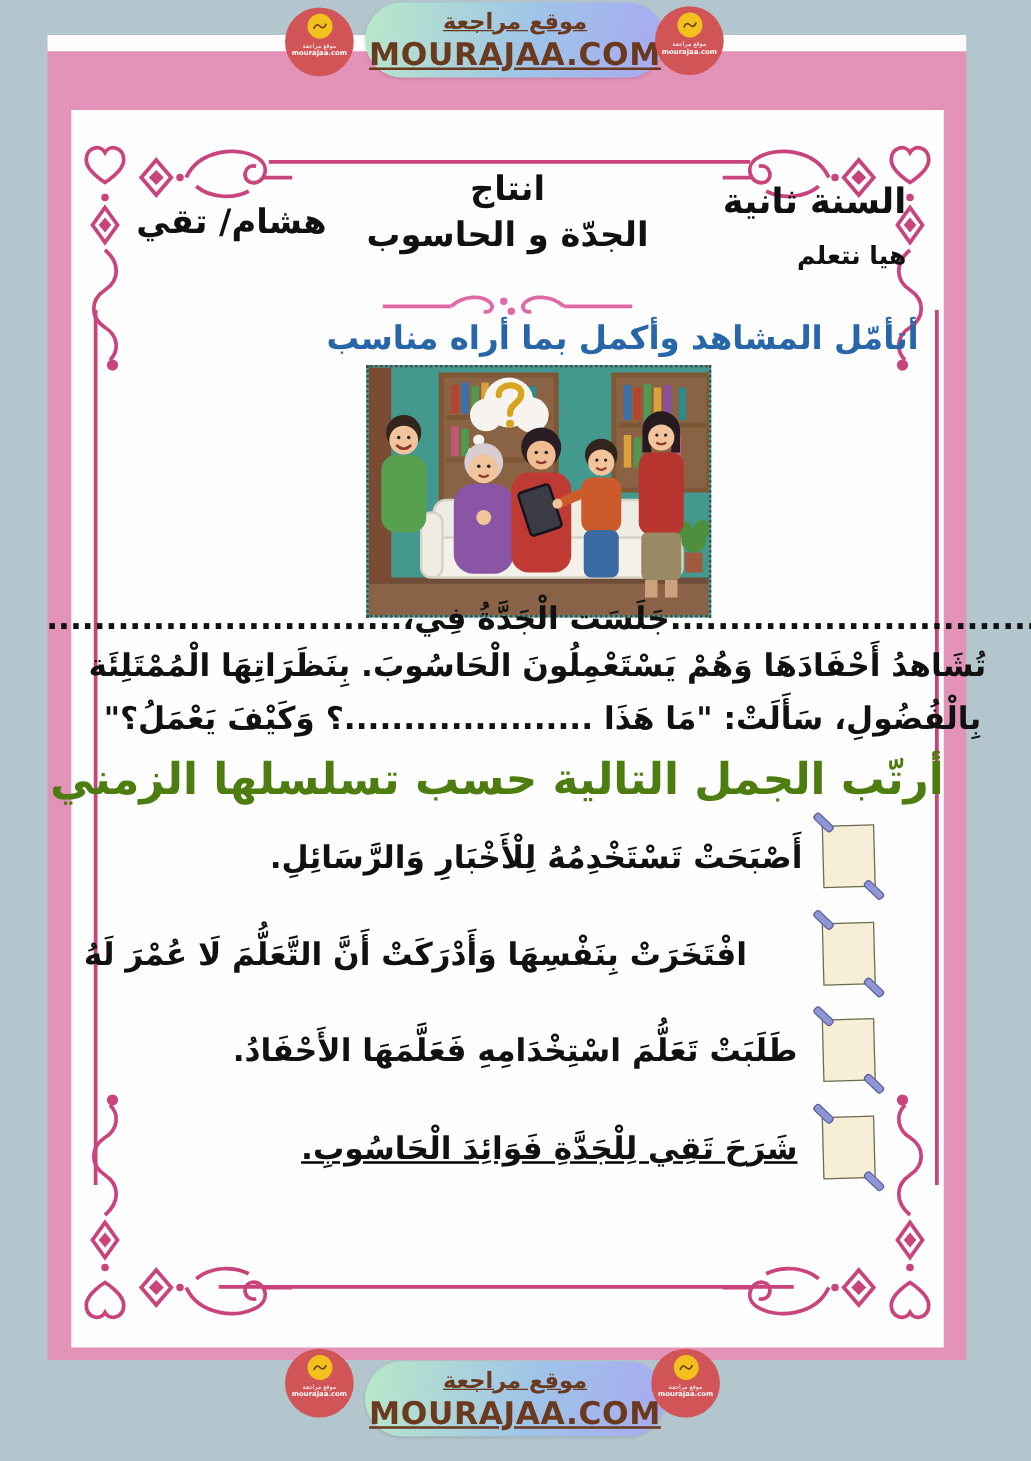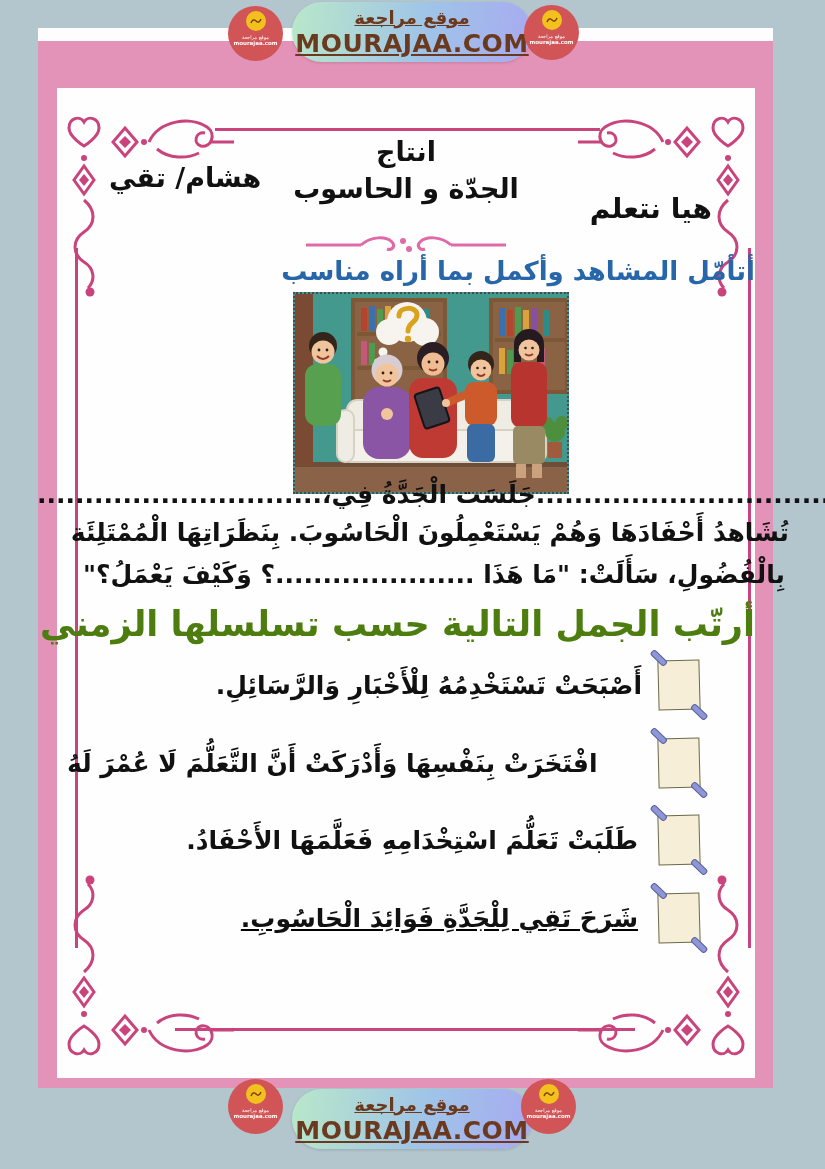--- a/index.html
+++ b/index.html
@@ -40,27 +40,27 @@
   .corner{position:absolute;width:175px;height:195px;}
   .corner-tl{left:2px;top:14px;}
   .corner-tr{right:2px;top:14px;transform:scaleX(-1);}
   .corner-bl{left:2px;bottom:8px;transform:scaleY(-1);}
   .corner-br{right:2px;bottom:8px;transform:scale(-1,-1);}
   .divider{position:absolute;left:50%;transform:translateX(-50%);top:146px;}
 
   
   .hdr{position:absolute;color:#111;font-weight:bold;direction:rtl;white-space:nowrap;z-index:2;}
   .hdr-grade1{right:30px;top:56px;font-size:28px;}
-  .hdr-grade2{right:43px;top:104px;font-size:28px;}
+  .hdr-grade2{right:30px;top:104px;font-size:20px;}
   .hdr-subj1{left:50%;transform:translateX(-50%);top:48px;font-size:27px;}
   .hdr-subj2{left:50%;transform:translateX(-50%);top:85px;font-size:27px;}
   .hdr-names{left:52px;top:74px;font-size:27px;}
 
   
-  .instr1{position:absolute;right:0;top:168px;font-size:26px;font-weight:bold;color:#2766a8;direction:rtl;white-space:nowrap;z-index:2;}
+  .instr1{position:absolute;right:20px;top:168px;font-size:26px;font-weight:bold;color:#2766a8;direction:rtl;white-space:nowrap;z-index:2;}
   .scene{position:absolute;left:236px;top:204px;width:272px;height:198px;border:2px dotted #4a4a4a;box-sizing:content-box;z-index:2;background:#44998f;}
   .fill-line{position:absolute;left:-20px;right:-38px;top:392px;display:flex;justify-content:space-between;
     font-size:25px;font-weight:bold;color:#111;white-space:nowrap;z-index:3;align-items:baseline;}
   .fill-line .ar{direction:rtl;}
   .para{position:absolute;direction:rtl;font-size:25px;font-weight:bold;color:#111;white-space:nowrap;z-index:3;}
   .para2{right:-34px;top:430px;}
   .para3{right:-30px;top:472px;}
 
   
   .instr2{position:absolute;right:0px;top:516px;font-size:35px;font-weight:bold;color:#4d7c0f;direction:rtl;white-space:nowrap;z-index:2;}
@@ -190,20 +190,21 @@
         <path d="M55,11 C65,2 80,2 86,8 C90,12 86,17 81,15"></path>
         <path d="M145,11 C135,2 120,2 114,8 C110,12 114,17 119,15"></path>
         <path d="M145,11 L200,11"></path>
       </g>
       <g fill="#e06aa8">
           <circle cx="97" cy="7" r="3"></circle>
           <circle cx="103" cy="15" r="3"></circle>
         </g>
     </svg>
 
+    <div class="hdr hdr-grade1">السنة ثانية</div>
     <div class="hdr hdr-grade2">هيا نتعلم</div>
     <div class="hdr hdr-subj1">انتاج</div>
     <div class="hdr hdr-subj2">الجدّة و الحاسوب</div>
     <div class="hdr hdr-names">هشام/ تقي</div>
 
     <div class="instr1">أتأمّل المشاهد وأكمل بما أراه مناسب</div>
 
     <svg class="scene" viewBox="0 0 272 198">
       <rect x="0" y="0" width="272" height="198" fill="#44998f"></rect>
       <rect x="0" y="172" width="272" height="26" fill="#8a6248"></rect>

